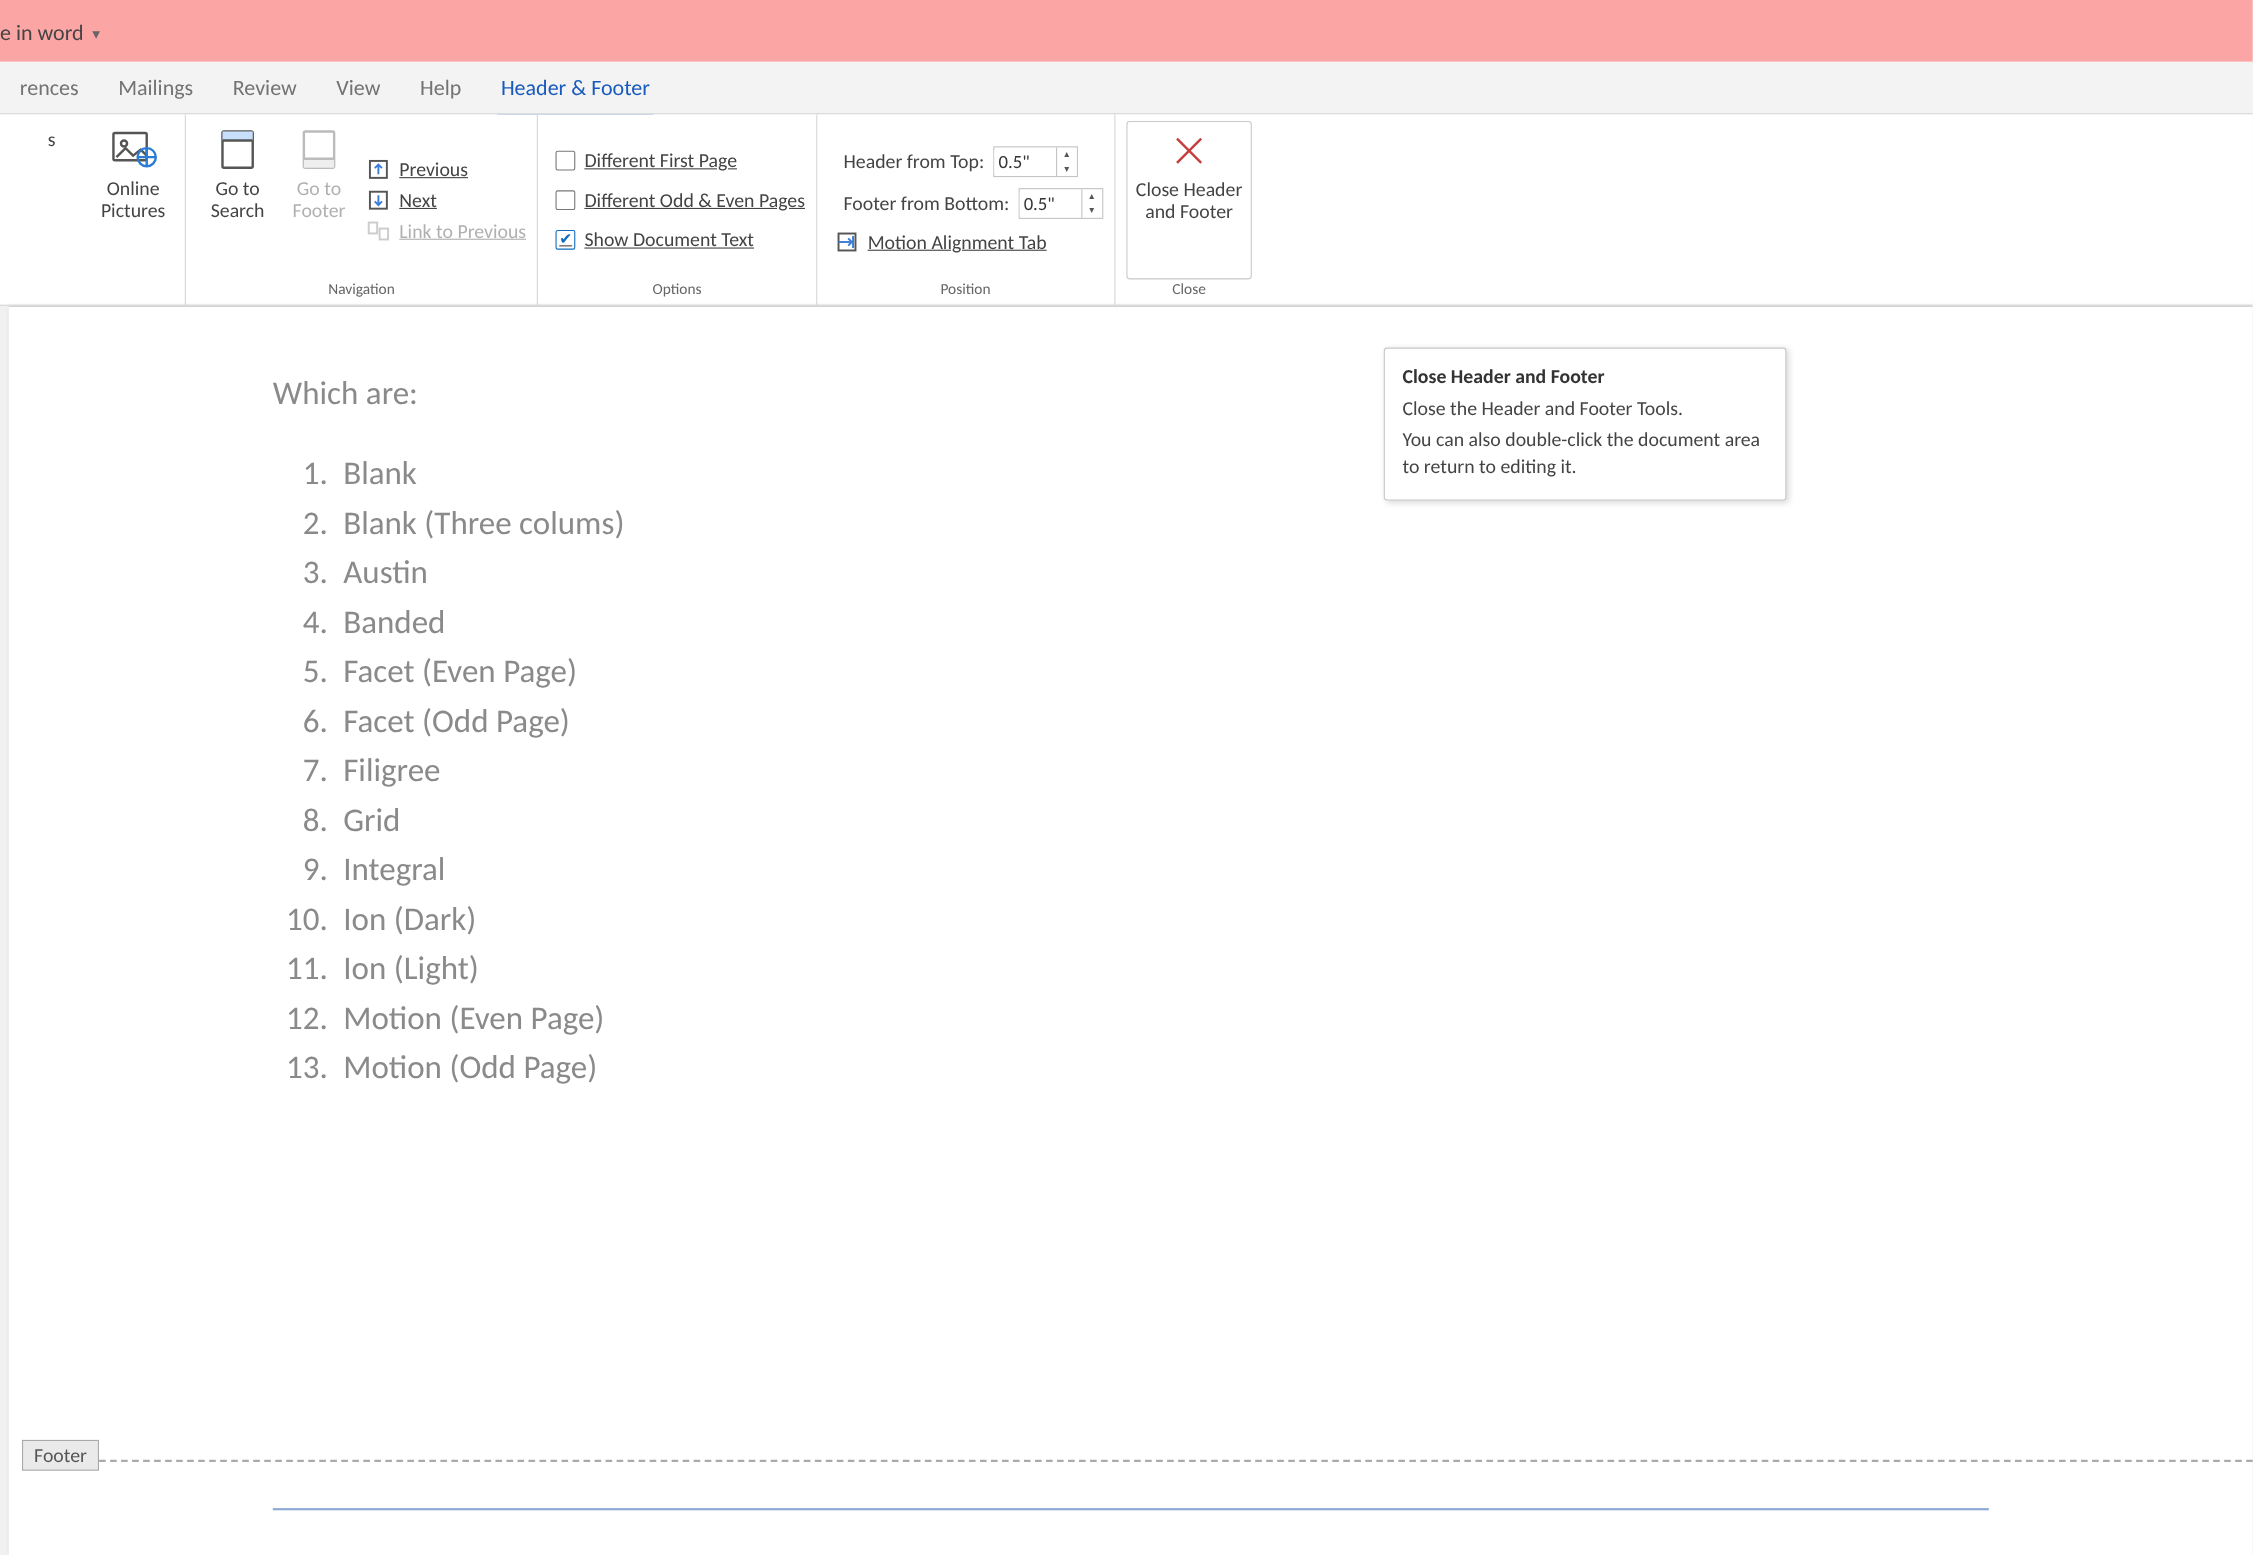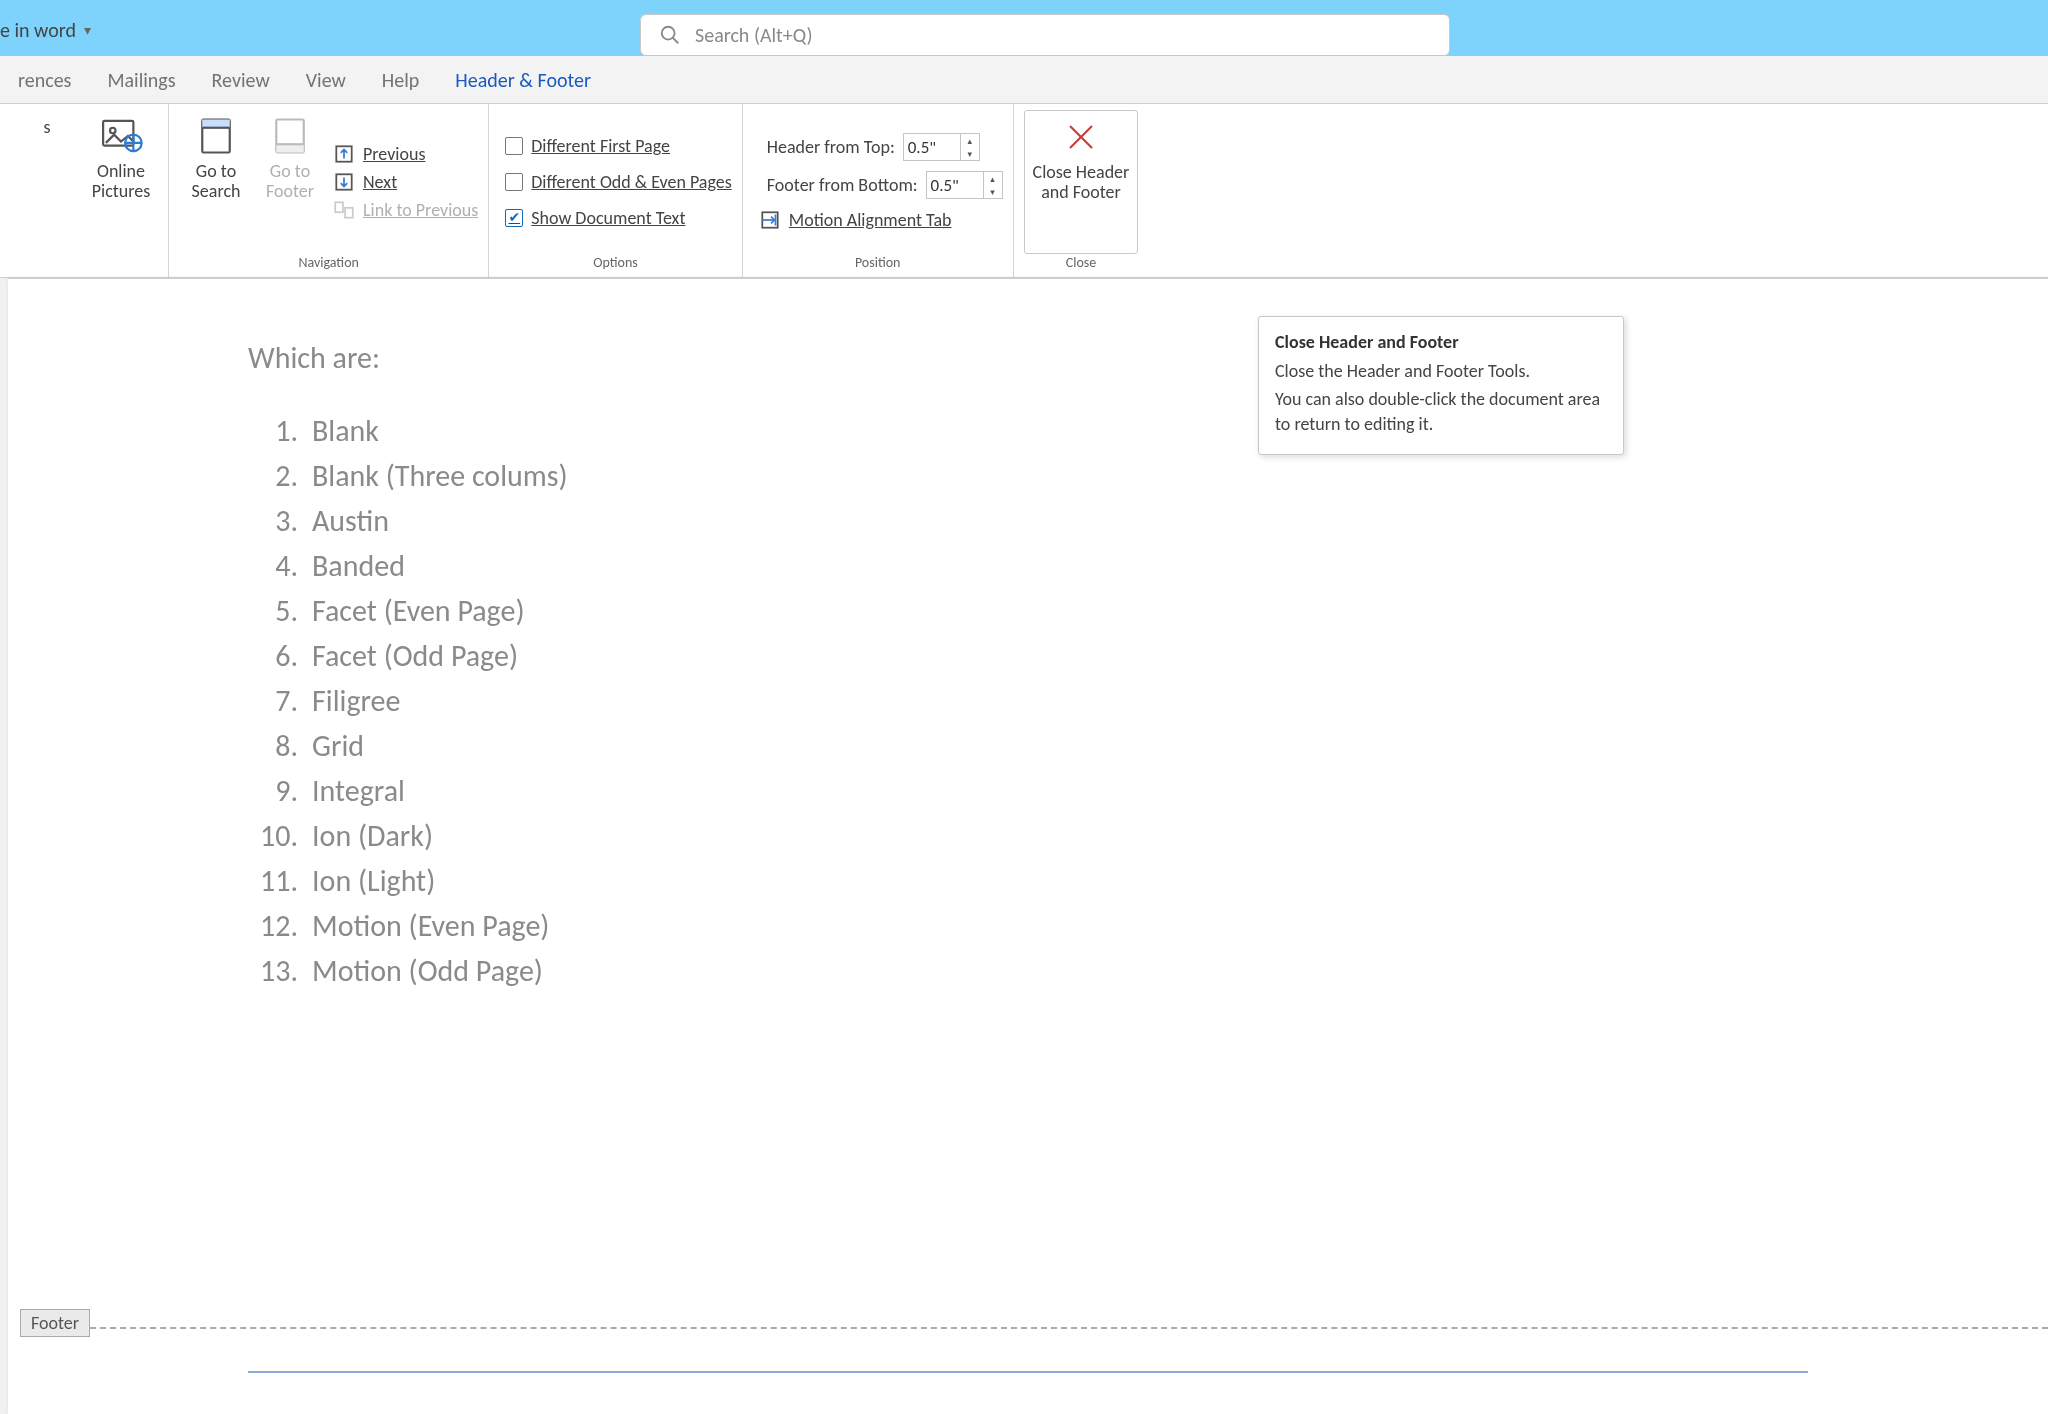--- a/index.html
+++ b/index.html
@@ -1,20 +1,20 @@
 <!DOCTYPE html>
 <html><head>
 <meta charset="utf-8">
 <style>
   * { box-sizing: border-box; margin: 0; padding: 0; font-family: "Segoe UI", Calibri, sans-serif; }
   body { background: #f1f1f1; overflow: hidden; }
   .app { width: 2048px; height: 1414px; background: #f3f3f3; position: relative; transform-origin: top left; }
 
   
-  .titlebar { height: 56px; background: #7dd3fc; display: flex; align-items: center; position: relative; }
+  .titlebar { height: 56px; background: #fca5a5; display: flex; align-items: center; position: relative; }
   .docname { position: absolute; left: 0; top: 18px; font-size: 20px; color: #444; display: flex; align-items: center; }
   .docname .chev { margin-left: 8px; font-size: 14px; color: #666; }
   .searchwrap { position: absolute; left: 640px; top: 14px; width: 810px; height: 42px; background: #fff; border: 1px solid #c8c8c8; border-radius: 6px; display: flex; align-items: center; padding: 0 18px; }
   .searchwrap svg { width: 22px; height: 22px; margin-right: 14px; stroke: #888; fill: none; stroke-width: 2; }
   .searchwrap span { color: #888; font-size: 20px; }
 
   
   .tabs { height: 48px; background: #f3f3f3; display: flex; align-items: center; padding-left: 0; border-bottom: 1px solid #d0d0d0; }
   .tab { font-size: 20px; color: #737373; padding: 8px 18px; position: relative; cursor: pointer; }
   .tab.active { color: #185abd; }
@@ -72,27 +72,20 @@
 </head>
 <body>
 
 <div class="app" style="transform: scale(1);">
 
   <div class="titlebar">
     <div class="docname">
       <span>e in word</span>
       <span class="chev">▾</span>
     </div>
-    <div class="searchwrap">
-      <svg viewBox="0 0 24 24">
-          <circle cx="10" cy="10" r="7"></circle>
-          <line x1="15" y1="15" x2="21" y2="21"></line>
-        </svg>
-      <span>Search (Alt+Q)</span>
-    </div>
   </div>
 
   <div class="tabs">
     <div class="tab">rences</div>
     <div class="tab">Mailings</div>
     <div class="tab">Review</div>
     <div class="tab">View</div>
     <div class="tab">Help</div>
     <div class="tab active">Header &amp; Footer</div>
   </div>

